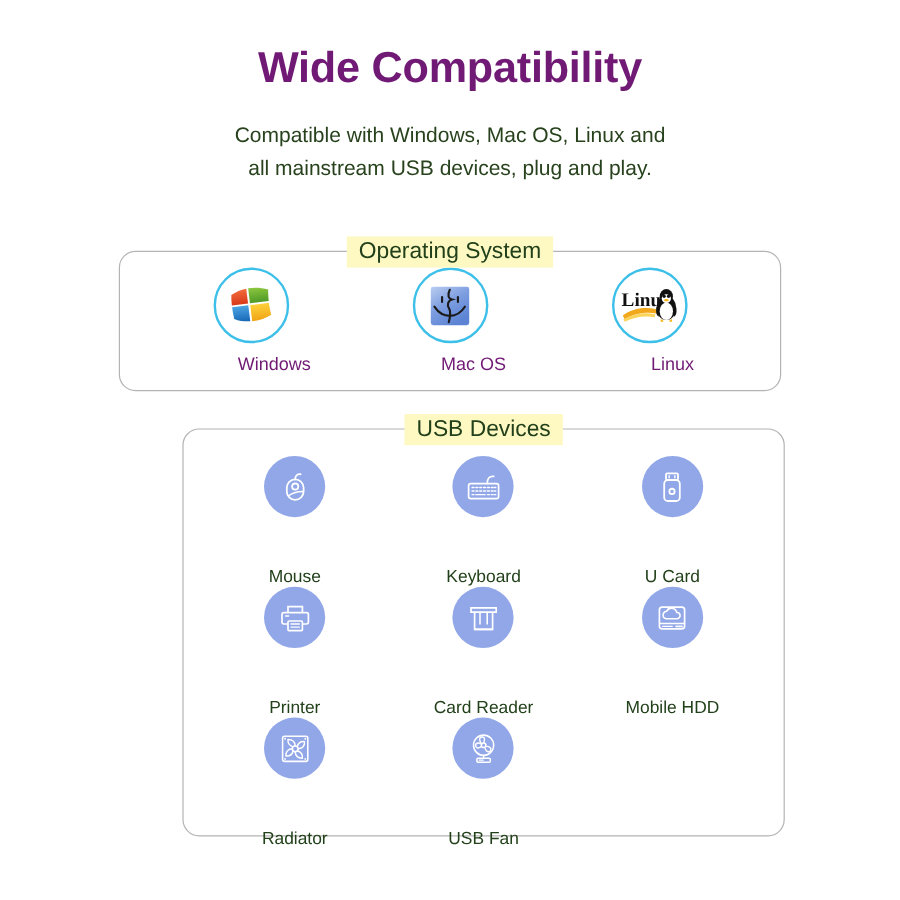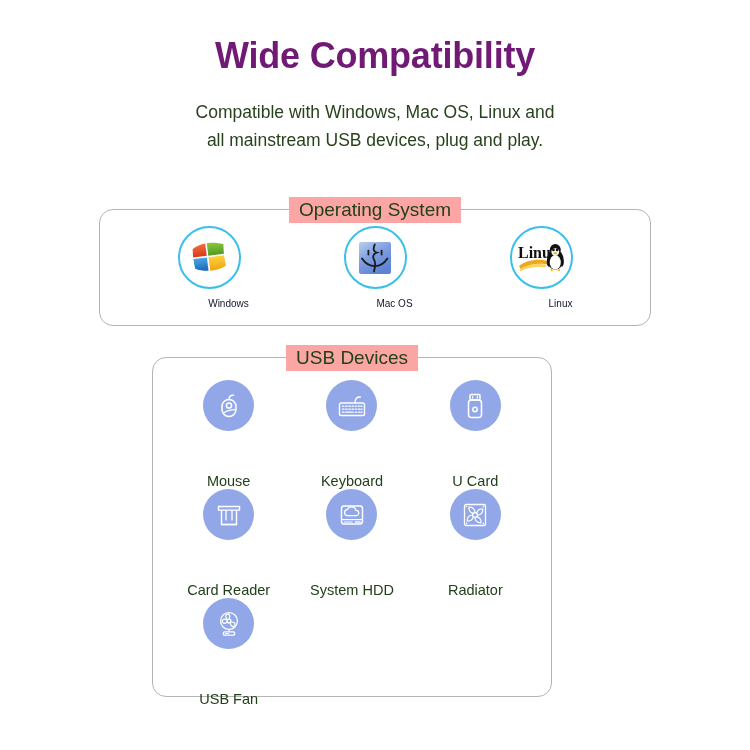--- a/index.html
+++ b/index.html
@@ -39,21 +39,21 @@
     position: relative;
     border: 1px solid #b4b4b4;
     border-radius: 14px;
     background: #fff;
   }
   .panel-legend {
     position: absolute;
     top: -13px;
     left: 50%;
     transform: translateX(-50%);
-    background: #fca5a5;
+    background: #fef9c3;
     padding: 0 10px;
     font-size: 19px;
     color: #22401a;
     white-space: nowrap;
     line-height: 26px;
     text-align: center;
   }
 
   
   .os-panel {
@@ -81,31 +81,31 @@
     border-radius: 50%;
     border: 2px solid #3cbfe8;
     background: #fff;
     display: flex;
     align-items: center;
     justify-content: center;
     overflow: hidden;
   }
   .os-label {
     margin-top: 9px;
-    font-size: 10px;
-    color: #0f172a;
+    font-size: 15px;
+    color: #701a75;
     margin-left: 39px;
   }
 
   
   .usb-panel {
     position: absolute;
     left: 152px;
     top: 357px;
-    width: 400px;
+    width: 502px;
     height: 340px;
   }
   .usb-grid {
     height: 100%;
     padding: 22px 14px 14px 14px;
     display: grid;
     grid-template-columns: repeat(3, 1fr);
     grid-template-rows: repeat(3, 1fr);
     align-items: center;
     justify-items: center;
@@ -280,20 +280,34 @@
               <rect x="9" y="2.5" width="10" height="5.5" rx="1"></rect>
               <path d="M11.6,4.4 v1.8 M16.4,4.4 v1.8" stroke-width="1.2" stroke-linecap="round"></path>
               <rect x="7.5" y="8" width="13" height="17.5" rx="3"></rect>
               <circle cx="14" cy="17.5" r="2.2"></circle>
             </svg>
           </span>
         </div>
         <div class="usb-label">U Card</div>
       </div>
 
+      <div class="usb-item">
+        <div class="usb-circle">
+          <span>
+            <svg width="28" height="28" viewBox="0 0 28 28" fill="none" stroke="#fff" stroke-width="1.4">
+              <path d="M8,9.5 V4.5 h12 v5"></path>
+              <rect x="3" y="9.5" width="22" height="9.5" rx="1.6"></rect>
+              <rect x="8" y="16.5" width="12" height="8" rx="0.8" fill="#91a7e8"></rect>
+              <path d="M10.5,19 h7 M10.5,21.6 h7" stroke-width="1.2" stroke-linecap="round"></path>
+              <path d="M6,12.4 h2.6" stroke-width="1.2" stroke-linecap="round"></path>
+            </svg>
+          </span>
+        </div>
+        <div class="usb-label">Printer</div>
+      </div>
 
       <div class="usb-item">
         <div class="usb-circle">
           <span>
             <svg width="28" height="28" viewBox="0 0 28 28" fill="none" stroke="#fff" stroke-width="1.4">
               <path d="M3.5,5.5 h21 v3.6 h-21 z"></path>
               <path d="M6.5,9.1 v14.4 h15 V9.1"></path>
               <path d="M11,9.1 v10.4 M17,9.1 v10.4" stroke-width="1.3"></path>
               <path d="M6.5,23.5 h15" stroke-width="1.4"></path>
             </svg>
@@ -307,21 +321,21 @@
           <span>
             <svg width="28" height="28" viewBox="0 0 28 28" fill="none" stroke="#fff" stroke-width="1.4">
               <rect x="3.5" y="5" width="21" height="18" rx="2.4"></rect>
               <path d="M3.5,18.6 h21" stroke-width="1.2"></path>
               <path d="M9,14.6 a3.2,3.2 0 0,1 0.6,-6.3 a4.4,4.4 0 0,1 8.3,1.1 a2.6,2.6 0 0,1 0.5,5.2 z" stroke-width="1.3" stroke-linejoin="round"></path>
               <path d="M6.2,21 h8" stroke-width="1.1" stroke-linecap="round"></path>
               <path d="M17.4,21 h0.9 M19.4,21 h0.9 M21.4,21 h0.9" stroke-width="1.4" stroke-linecap="round"></path>
             </svg>
           </span>
         </div>
-        <div class="usb-label">System HDD</div>
+        <div class="usb-label">Mobile HDD</div>
       </div>
 
 
       <div class="usb-item">
         <div class="usb-circle">
           <span>
             <svg width="28" height="28" viewBox="0 0 28 28" fill="none" stroke="#fff" stroke-width="1.3">
               <rect x="3.5" y="3.5" width="21" height="21" rx="1.6"></rect>
               <circle cx="14" cy="14" r="2.4"></circle>
               <g stroke-width="1.2" stroke-linejoin="round">

